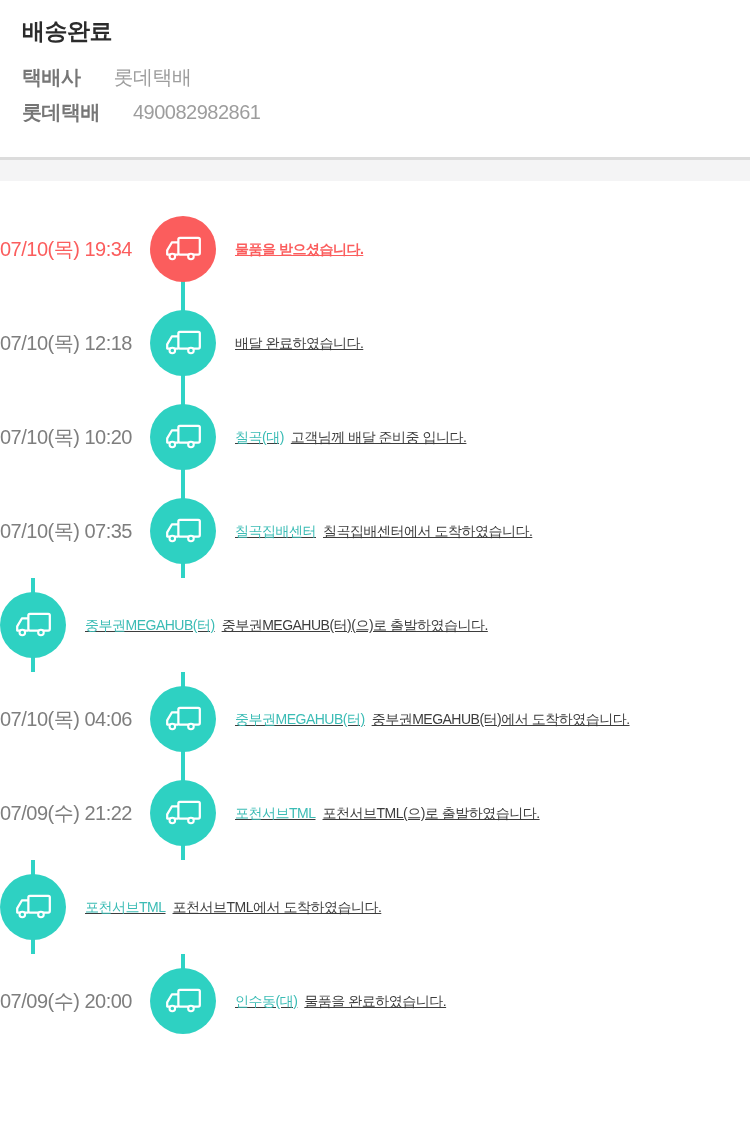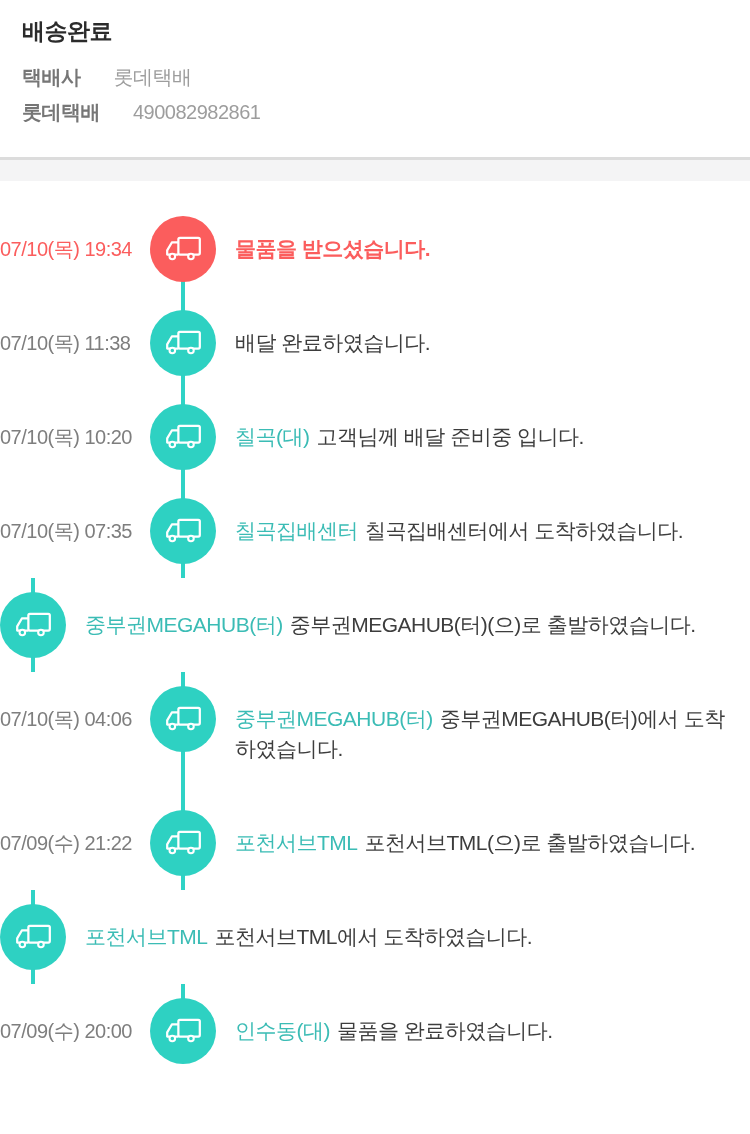--- a/index.html
+++ b/index.html
@@ -42,22 +42,22 @@
   .row:last-child .connector { bottom:auto; height:47px; }
   .circle {
     position:relative; z-index:1;
     width:66px; height:66px; border-radius:50%;
     background:var(--teal); margin-top:14px;
     display:flex; align-items:center; justify-content:center;
   }
   .truck { display:block; }
   .text-col {
     flex:1; padding:32px 18px 32px 19px;
-    font-size:21px; line-height:30px; color:var(--text-color);
-    word-break:break-all; letter-spacing:-0.5px;
+    font-size:14px; line-height:30px; color:var(--text-color);
+    word-break:break-all; letter-spacing:-0.5px;text-decoration:underline;
   }
   .loc { color:var(--loc-color); margin-right:7px; }
   .loc:empty { display:none; margin:0; }
   
   .row.highlight .time-col { color:var(--red); }
   .row.highlight .circle { background:var(--red); }
   .row.highlight .text-col { color:var(--red); font-weight:700; }
 </style>
 </head>
 <body>
@@ -86,21 +86,21 @@
           <circle cx="10" cy="26" r="3" stroke="#ffffff" stroke-width="2.2" class="wheel" fill="#fb5d5d"></circle>
           <circle cx="30" cy="26" r="3" stroke="#ffffff" stroke-width="2.2" class="wheel" fill="#fb5d5d"></circle>
         </svg>
       </div>
     </div>
     <div class="text-col">
       <span>물품을 받으셨습니다.</span>
     </div>
   </div>
     <div class="row">
-    <div class="time-col">07/10(목) 11:38</div>
+    <div class="time-col">07/10(목) 12:18</div>
     <div class="icon-col">
       <div class="connector"></div>
       <div class="circle">
         <svg class="truck" width="41" height="34" viewBox="0 0 44 36" fill="none">
           <rect x="16.5" y="6" width="23" height="18" rx="1.6" stroke="#ffffff" stroke-width="2.4"></rect>
           <path d="M16.5 11 H9.5 L4.5 19.5 V24 H16.5" stroke="#ffffff" stroke-width="2.4" stroke-linejoin="round" fill="none"></path>
           <circle cx="10" cy="26" r="3" stroke="#ffffff" stroke-width="2.2" class="wheel" fill="#2ed1c2"></circle>
           <circle cx="30" cy="26" r="3" stroke="#ffffff" stroke-width="2.2" class="wheel" fill="#2ed1c2"></circle>
         </svg>
       </div>

